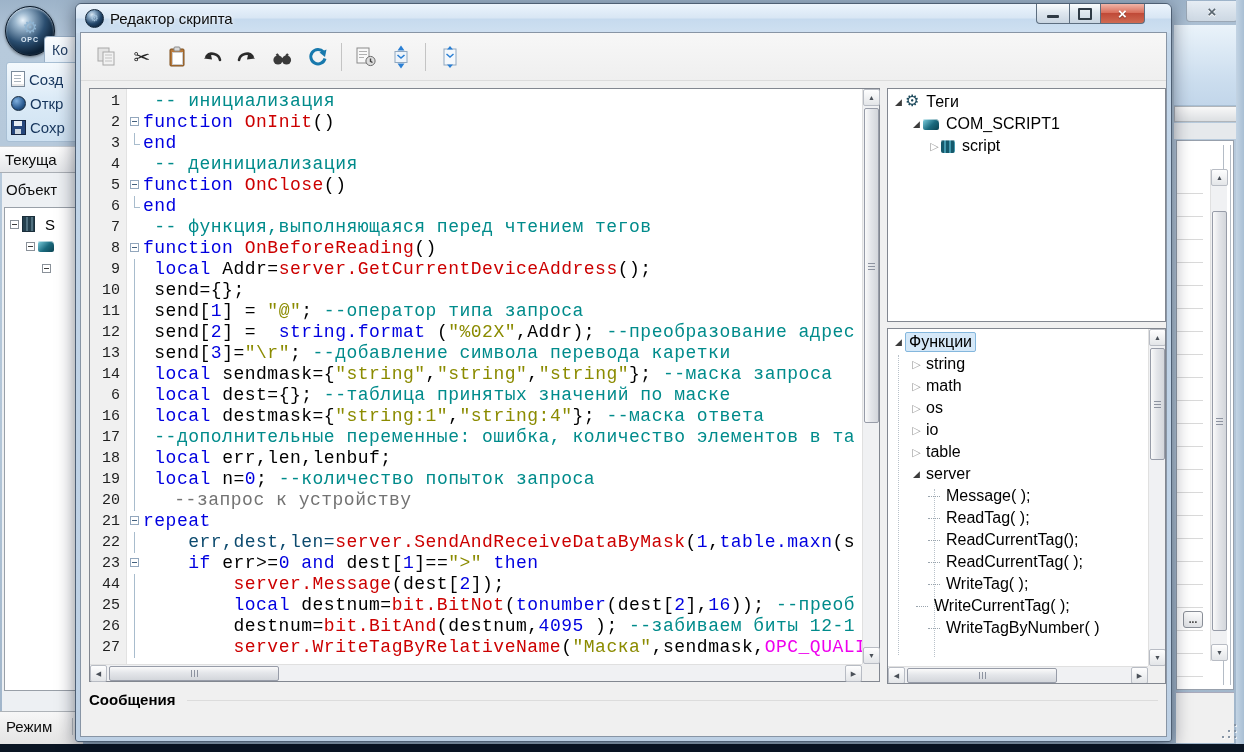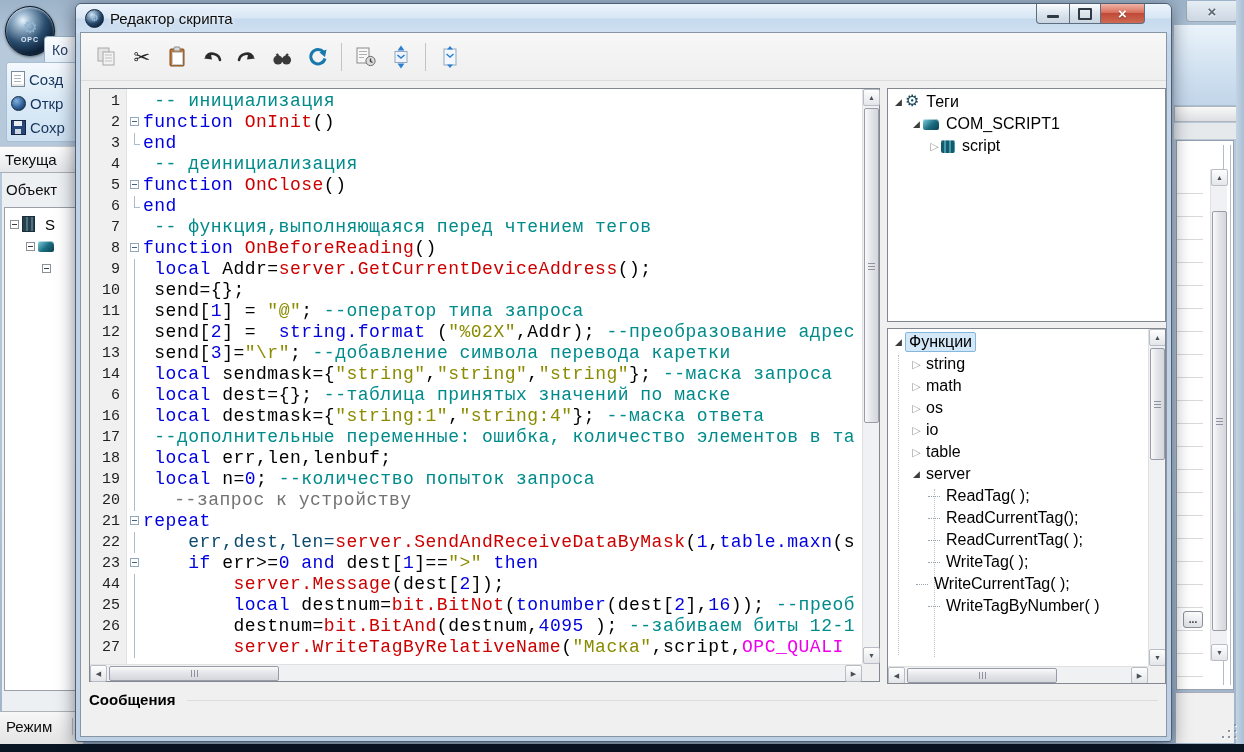--- a/index.html
+++ b/index.html
@@ -489,21 +489,21 @@
             <span class="ct"><span style="color: rgb(0, 0, 0);">        </span><span style="color: rgb(0, 0, 224);">local</span><span style="color: rgb(0, 0, 0);"> destnum=</span><span style="color: rgb(204, 0, 0);">bit.BitNot</span><span style="color: rgb(0, 0, 0);">(</span><span style="color: rgb(0, 0, 224);">tonumber</span><span style="color: rgb(0, 0, 0);">(dest[</span><span style="color: rgb(0, 0, 224);">2</span><span style="color: rgb(0, 0, 0);">],</span><span style="color: rgb(0, 0, 224);">16</span><span style="color: rgb(0, 0, 0);">)); </span><span style="color: rgb(0, 139, 139);">--преоб</span></span>
           </div>
           <div class="cl">
             <span class="ln">26</span>
             <span class="fm line"></span>
             <span class="ct"><span style="color: rgb(0, 0, 0);">        destnum=</span><span style="color: rgb(204, 0, 0);">bit.BitAnd</span><span style="color: rgb(0, 0, 0);">(destnum,</span><span style="color: rgb(0, 0, 224);">4095</span><span style="color: rgb(0, 0, 0);"> ); </span><span style="color: rgb(0, 139, 139);">--забиваем биты 12-1</span></span>
           </div>
           <div class="cl">
             <span class="ln">27</span>
             <span class="fm line"></span>
-            <span class="ct"><span style="color: rgb(0, 0, 0);">        </span><span style="color: rgb(204, 0, 0);">server.WriteTagByRelativeName</span><span style="color: rgb(0, 0, 0);">(</span><span style="color: rgb(139, 139, 0);">"Маска"</span><span style="color: rgb(0, 0, 0);">,script,</span><span style="color: rgb(238, 0, 238);">OPC_QUALI</span></span>
+            <span class="ct"><span style="color: rgb(0, 0, 0);">        </span><span style="color: rgb(204, 0, 0);">server.WriteTagByRelativeName</span><span style="color: rgb(0, 0, 0);">(</span><span style="color: rgb(139, 139, 0);">"Маска"</span><span style="color: rgb(0, 0, 0);">,sendmask,</span><span style="color: rgb(238, 0, 238);">OPC_QUALI</span></span>
           </div>
         </div>
       <div class="sb-v">
         <div class="sb-btn" style="top:0;">
             <span>▲</span>
           </div>
         <div class="sb-thumb-v" style="top:19px;height:315px;">
             <div class="gripv"></div>
           </div>
         <div class="sb-btn" style="bottom:0;">
@@ -571,20 +571,24 @@
           <div class="trow" style="padding-left: 22px;">
             <span class="texp closed">▷</span>
             <span class="tlabel">table</span>
           </div>
           <div class="trow" style="padding-left: 22px;">
             <span class="texp open">◢</span>
             <span class="tlabel">server</span>
           </div>
           <div class="trow" style="padding-left: 40px;">
             <span class="leaf-dash"></span>
+            <span class="tlabel">Message( );</span>
+          </div>
+          <div class="trow" style="padding-left: 40px;">
+            <span class="leaf-dash"></span>
             <span class="tlabel">ReadTag( );</span>
           </div>
           <div class="trow" style="padding-left: 40px;">
             <span class="leaf-dash"></span>
             <span class="tlabel">ReadCurrentTag();</span>
           </div>
           <div class="trow" style="padding-left: 40px;">
             <span class="leaf-dash"></span>
             <span class="tlabel">ReadCurrentTag( );</span>
           </div>

